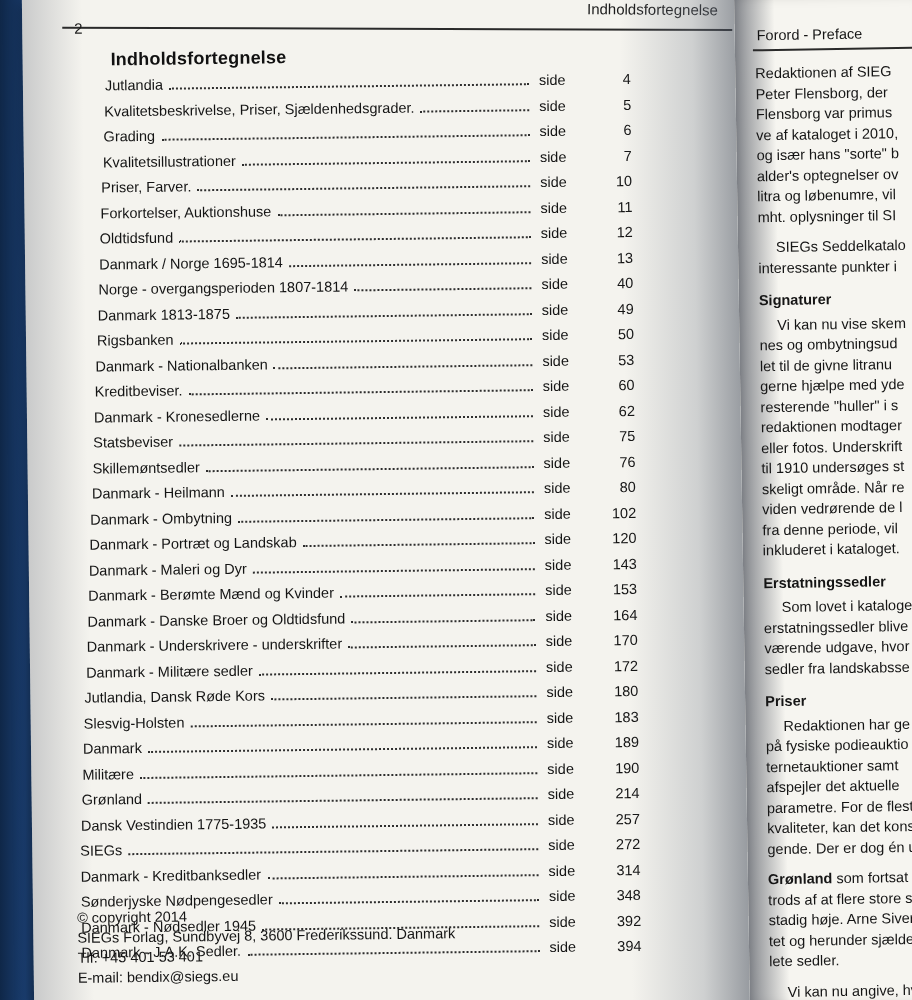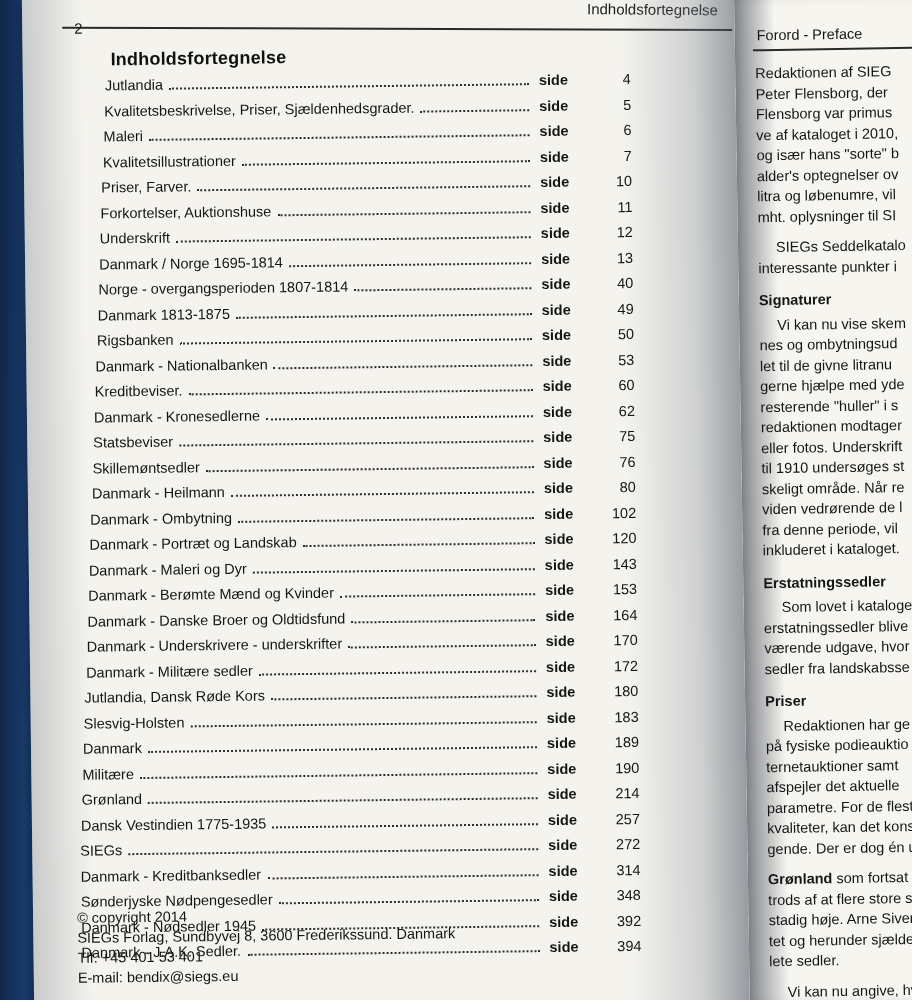--- a/index.html
+++ b/index.html
@@ -124,21 +124,20 @@
     flex: 1 1 auto;
     border-bottom: 2px dotted #2e2e2e;
     margin: 0 4px 5px 2px;
     min-width: 10px;
     height: 1px;
   }
   .toc-side {
     flex: 0 0 46px;
     text-align: left;
     padding-left: 6px;
-    font-weight: bold;
   }
   .toc-page {
     flex: 0 0 46px;
     text-align: right;
   }
 
   
   #colophon {
     position: absolute;
     left: 44px;
@@ -231,21 +230,21 @@
             <span class="toc-side">side</span>
             <span class="toc-page">4</span>
           </div>
           <div class="toc-row" style="padding-left: 33px;">
             <span class="toc-label">Kvalitetsbeskrivelse, Priser, Sjældenhedsgrader.</span>
             <span class="toc-dots"></span>
             <span class="toc-side">side</span>
             <span class="toc-page">5</span>
           </div>
           <div class="toc-row" style="padding-left: 32px;">
-            <span class="toc-label">Maleri</span>
+            <span class="toc-label">Grading</span>
             <span class="toc-dots"></span>
             <span class="toc-side">side</span>
             <span class="toc-page">6</span>
           </div>
           <div class="toc-row" style="padding-left: 31px;">
             <span class="toc-label">Kvalitetsillustrationer</span>
             <span class="toc-dots"></span>
             <span class="toc-side">side</span>
             <span class="toc-page">7</span>
           </div>
@@ -255,21 +254,21 @@
             <span class="toc-side">side</span>
             <span class="toc-page">10</span>
           </div>
           <div class="toc-row" style="padding-left: 28px;">
             <span class="toc-label">Forkortelser, Auktionshuse</span>
             <span class="toc-dots"></span>
             <span class="toc-side">side</span>
             <span class="toc-page">11</span>
           </div>
           <div class="toc-row" style="padding-left: 27px;">
-            <span class="toc-label">Underskrift</span>
+            <span class="toc-label">Oldtidsfund</span>
             <span class="toc-dots"></span>
             <span class="toc-side">side</span>
             <span class="toc-page">12</span>
           </div>
           <div class="toc-row" style="padding-left: 26px;">
             <span class="toc-label">Danmark / Norge 1695-1814</span>
             <span class="toc-dots"></span>
             <span class="toc-side">side</span>
             <span class="toc-page">13</span>
           </div>

